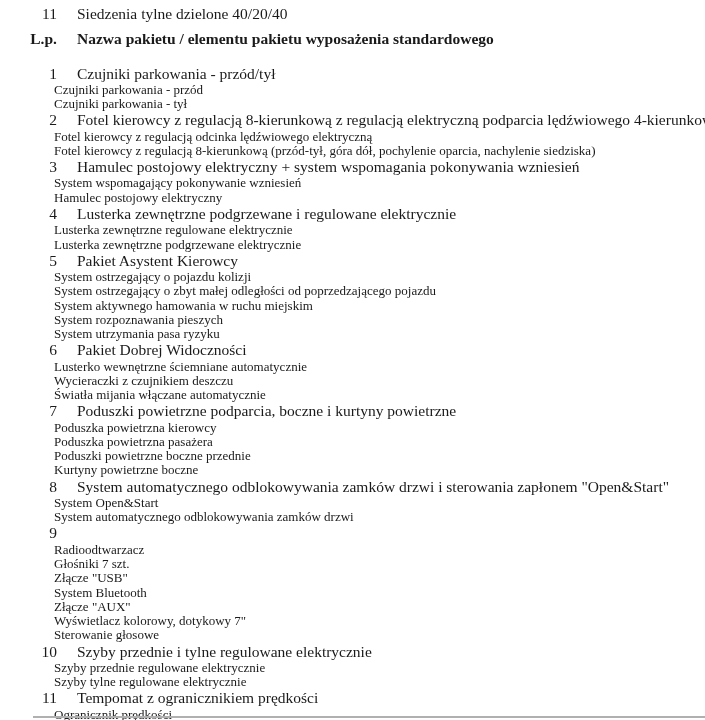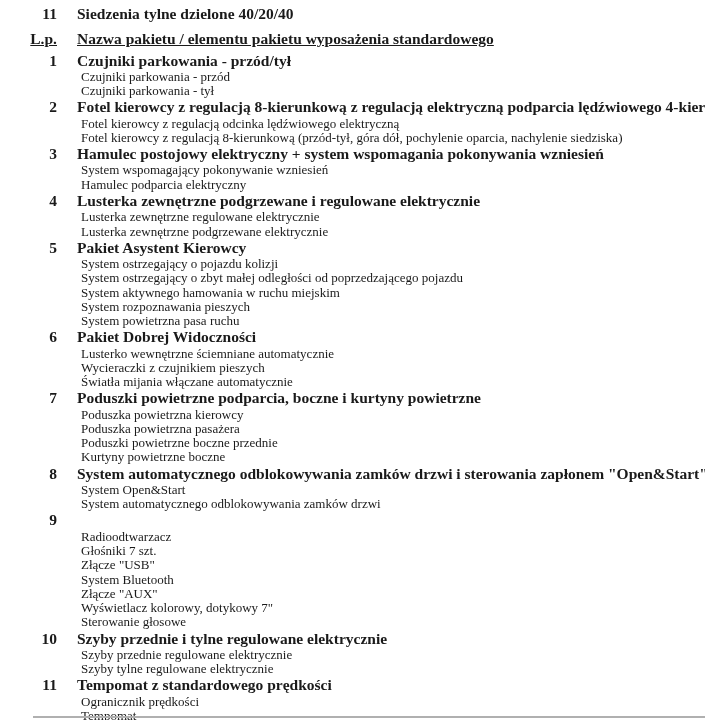--- a/index.html
+++ b/index.html
@@ -14,45 +14,43 @@
     font-family: "Liberation Serif", "DejaVu Serif", serif;
     overflow: hidden;
     position: relative;
   }
   .doc {
     padding-top: 5px;
   }
   .row {
     display: flex;
     align-items: baseline;
-    font-weight: bold;
   }
   .row .num {
     flex: 0 0 57px;
     text-align: right;
     white-space: nowrap;
   }
   .row .label {
     margin-left: 20px;
     white-space: nowrap;
   }
   .main {
     font-size: 15.5px;
     line-height: 18.3px;
   }
   .header-row {
     font-weight: bold;
     margin-top: 7px;
-    margin-bottom: 3px;
-    text-decoration: underline;
+    margin-bottom: 16px;
   }
   .sub {
     font-size: 13px;
     line-height: 14.25px;
-    padding-left: 81px;
+    padding-left: 54px;
     white-space: nowrap;
   }
   .bottom-rule {
     position: absolute;
     left: 33px;
     right: 0;
     top: 716px;
     height: 2px;
     background: #b0b0b0;
   }
@@ -83,42 +81,42 @@
         <span class="num">2</span>
         <span class="label">Fotel kierowcy z regulacją 8-kierunkową z regulacją elektryczną podparcia lędźwiowego 4-kierunkową</span>
       </div>
       <div class="sub">Fotel kierowcy z regulacją odcinka lędźwiowego elektryczną</div>
       <div class="sub">Fotel kierowcy z regulacją 8-kierunkową (przód-tył, góra dół, pochylenie oparcia, nachylenie siedziska)</div>
       <div class="row main">
         <span class="num">3</span>
         <span class="label">Hamulec postojowy elektryczny + system wspomagania pokonywania wzniesień</span>
       </div>
       <div class="sub">System wspomagający pokonywanie wzniesień</div>
-      <div class="sub">Hamulec podparcia elektryczny</div>
+      <div class="sub">Hamulec postojowy elektryczny</div>
       <div class="row main">
         <span class="num">4</span>
         <span class="label">Lusterka zewnętrzne podgrzewane i regulowane elektrycznie</span>
       </div>
       <div class="sub">Lusterka zewnętrzne regulowane elektrycznie</div>
       <div class="sub">Lusterka zewnętrzne podgrzewane elektrycznie</div>
       <div class="row main">
         <span class="num">5</span>
         <span class="label">Pakiet Asystent Kierowcy</span>
       </div>
       <div class="sub">System ostrzegający o pojazdu kolizji</div>
       <div class="sub">System ostrzegający o zbyt małej odległości od poprzedzającego pojazdu</div>
       <div class="sub">System aktywnego hamowania w ruchu miejskim</div>
       <div class="sub">System rozpoznawania pieszych</div>
-      <div class="sub">System powietrzna pasa ruchu</div>
+      <div class="sub">System utrzymania pasa ryzyku</div>
       <div class="row main">
         <span class="num">6</span>
         <span class="label">Pakiet Dobrej Widoczności</span>
       </div>
       <div class="sub">Lusterko wewnętrzne ściemniane automatycznie</div>
-      <div class="sub">Wycieraczki z czujnikiem pieszych</div>
+      <div class="sub">Wycieraczki z czujnikiem deszczu</div>
       <div class="sub">Światła mijania włączane automatycznie</div>
       <div class="row main">
         <span class="num">7</span>
         <span class="label">Poduszki powietrzne podparcia, boczne i kurtyny powietrzne</span>
       </div>
       <div class="sub">Poduszka powietrzna kierowcy</div>
       <div class="sub">Poduszka powietrzna pasażera</div>
       <div class="sub">Poduszki powietrzne boczne przednie</div>
       <div class="sub">Kurtyny powietrzne boczne</div>
       <div class="row main">
@@ -138,20 +136,20 @@
       <div class="sub">Wyświetlacz kolorowy, dotykowy 7"</div>
       <div class="sub">Sterowanie głosowe</div>
       <div class="row main">
         <span class="num">10</span>
         <span class="label">Szyby przednie i tylne regulowane elektrycznie</span>
       </div>
       <div class="sub">Szyby przednie regulowane elektrycznie</div>
       <div class="sub">Szyby tylne regulowane elektrycznie</div>
       <div class="row main">
         <span class="num">11</span>
-        <span class="label">Tempomat z standardowego prędkości</span>
+        <span class="label">Tempomat z ogranicznikiem prędkości</span>
       </div>
       <div class="sub">Ogranicznik prędkości</div>
       <div class="sub">Tempomat</div>
     </div>
 
   <div class="bottom-rule"></div>
 </div>
 
 </body></html>

